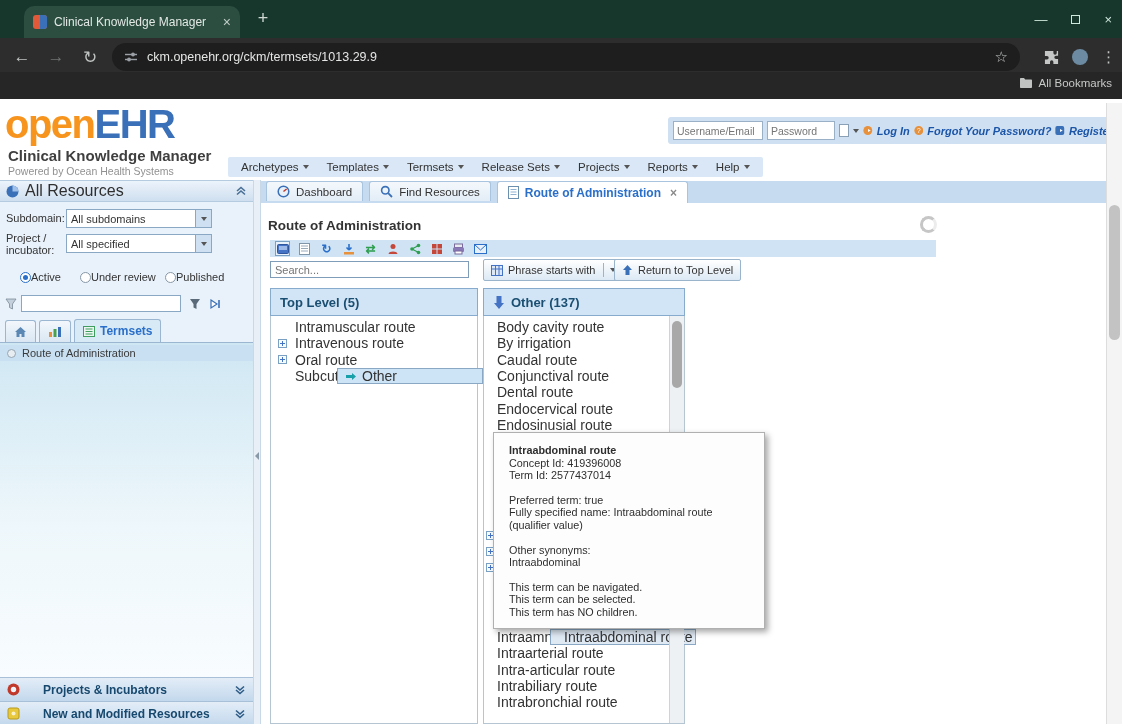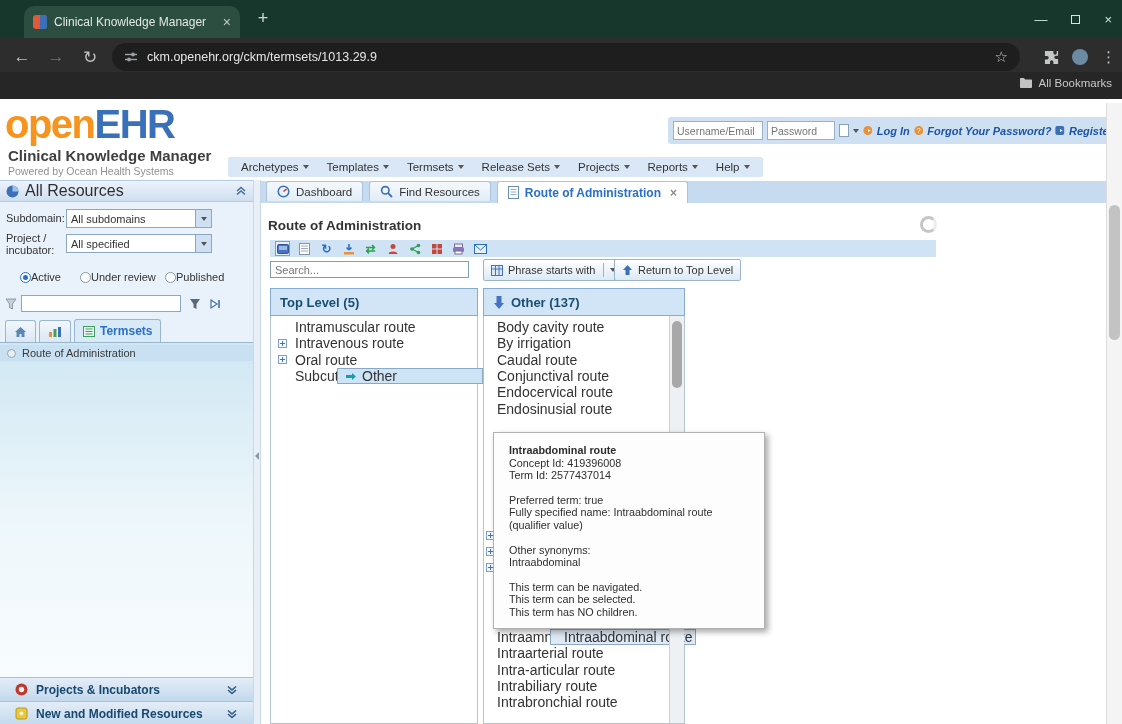--- a/index.html
+++ b/index.html
@@ -53,21 +53,21 @@
 .radlbl{font-size:11px;color:#333;}
 #fltinput{position:absolute;left:21px;top:114px;width:160px;height:17px;border:1px solid #8aa8c4;background:#fff;font-size:10.5px;padding:0 3px;font-family:inherit}
 .fbtn{position:absolute;top:115px;width:16px;height:16px;display:flex;align-items:center;justify-content:center}
 #sbtabs{position:absolute;left:0;top:138px;width:253px;height:24px;border-bottom:1px solid #9ab6d0;display:flex;align-items:flex-end;padding-left:5px;gap:3px}
 .sbtab{height:22px;background:linear-gradient(#f2f7fc,#dae7f3);border:1px solid #9ab6d0;border-bottom:none;border-radius:3px 3px 0 0;display:flex;align-items:center;justify-content:center;padding:0 8px;gap:5px}
 .sbtab.active{background:#d8eaf6;height:23px}
 .sbtab.active .tlabel{color:#2a6fc9;font-weight:bold;font-size:12px}
 #sbtree{position:absolute;left:0;top:162px;width:253px;height:334px;background:linear-gradient(#cfe7f3,#eef7fb 55%,#f8fcfe)}
 .treerow{position:absolute;left:0;top:2px;width:253px;height:16px;background:#c8e0f2;display:flex;align-items:center;padding-left:7px;gap:6px;font-size:11px;color:#3a3a3a}
 .treedot{width:9px;height:9px;border-radius:50%;border:1px solid #97a5b2;background:#e8edf2}
-.accord{position:absolute;left:0;width:253px;height:24px;background:linear-gradient(#e3edf8,#c3d8ec);border-top:1px solid #a8c0d8;display:flex;align-items:center;padding:0 15px;gap:8px}
+.accord{position:absolute;left:0;width:253px;height:24px;background:linear-gradient(#e3edf8,#c3d8ec);border-top:1px solid #a8c0d8;display:flex;align-items:center;padding:0 7px;gap:23px}
 .accord .albl{flex:1;font-size:12px;font-weight:bold;color:#17486e}
 #splitter{position:absolute;left:253px;top:77px;width:8px;height:544px;background:#e8eff6;border-left:1px solid #c9d8e6;border-right:1px solid #c9d8e6}
 #splitarrow{position:absolute;top:272px;left:1px;width:0;height:0;border-top:4px solid transparent;border-bottom:4px solid transparent;border-right:4px solid #8a99a8}
 
 #main{position:absolute;left:261px;top:78px;width:845px;height:543px}
 #tabstrip{position:absolute;left:0;top:0;width:845px;height:22px;background:#c6dbef;display:flex;padding-left:5px;gap:6px}
 .mtab{height:20px;background:linear-gradient(#f4f8fc,#e2edf7);border:1px solid #a9c4de;border-bottom:none;border-radius:3px 3px 0 0;display:flex;align-items:center;gap:6px;padding:0 10px;font-size:11.5px;color:#333;white-space:nowrap}
 .mtab.active{background:#fff;height:22px;font-weight:bold;color:#2a6fc9;font-size:12px}
 .mtabx{color:#8a8a8a;font-size:12px;margin-left:3px}
 #content{position:absolute;left:0;top:22px;width:845px;height:521px;background:#fff}
@@ -519,20 +519,23 @@
           <div class="lrow">
               <span>By irrigation</span>
             </div>
           <div class="lrow">
               <span>Caudal route</span>
             </div>
           <div class="lrow">
               <span>Conjunctival route</span>
             </div>
           <div class="lrow">
+              <span>Dental route</span>
+            </div>
+          <div class="lrow">
               <span>Endocervical route</span>
             </div>
           <div class="lrow">
               <span>Endosinusial route</span>
             </div>
 
           <span class="hplus" style="top:215px">
               <svg width="9" height="9" viewBox="0 0 9 9">
                 <rect x=".5" y=".5" width="8" height="8" fill="#f8fbfe" stroke="#7aa0c4"></rect>
                 <line x1="2" y1="4.5" x2="7" y2="4.5" stroke="#4472c4"></line>

